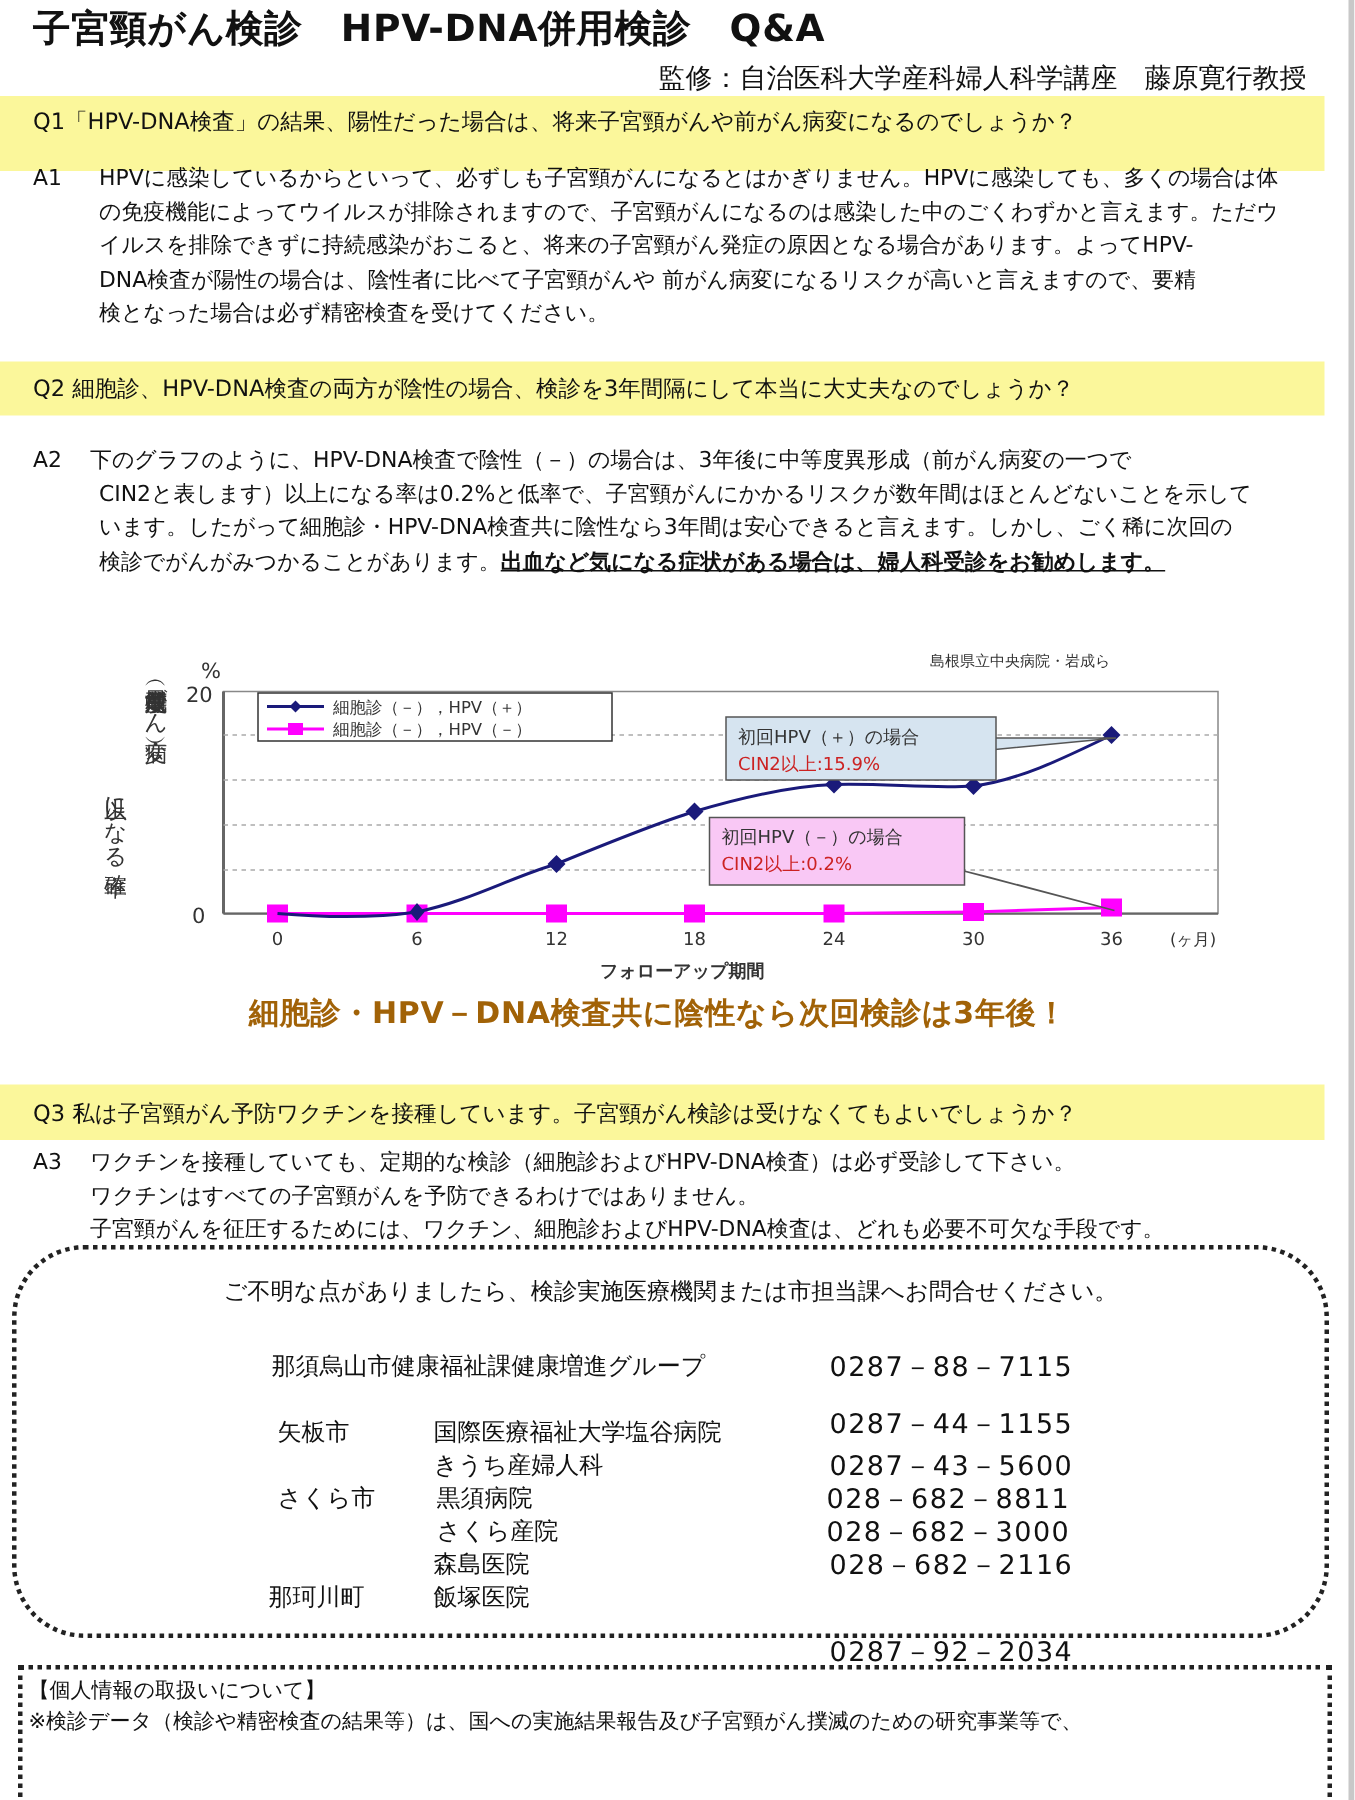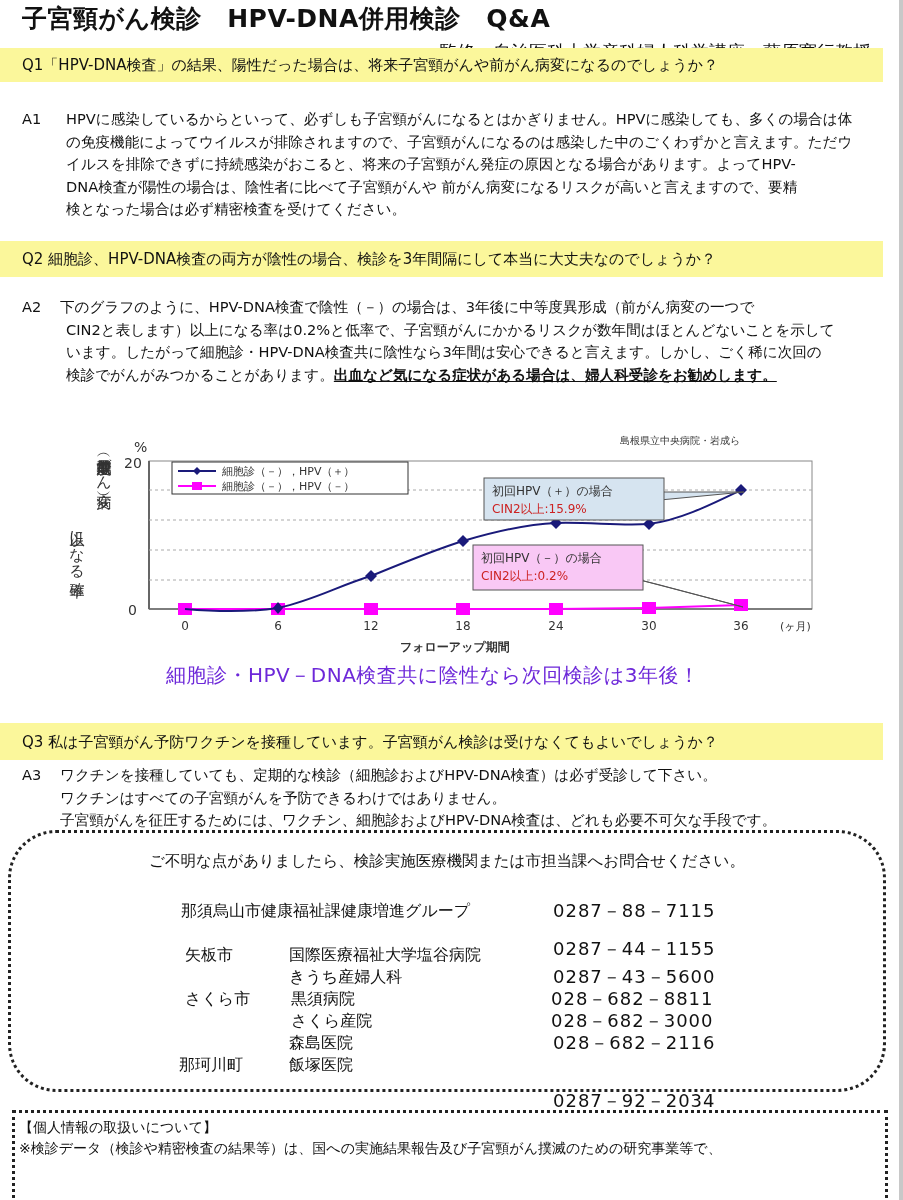--- a/index.html
+++ b/index.html
@@ -9,36 +9,36 @@
   .title { position:absolute; left:22px; top:2px; font-size:25px; font-weight:bold; letter-spacing:0.5px; white-space:nowrap; }
   .supervisor { position:absolute; right:32px; top:40px; font-size:18px; white-space:nowrap; }
   .qbar { position:absolute; left:0; width:883px; background:#fbf79b; font-size:15px; white-space:nowrap; }
   .qbar span { position:absolute; left:22px; }
   .ablock { position:absolute; left:22px; width:850px; font-size:14.6px; line-height:22.5px; }
   .ablock .lbl { position:absolute; left:0; top:0; }
   .ablock .txt { margin-left:44px; }
   .ablock .txt.a2 { margin-left:38px; }
   .bold-u { font-weight:bold; text-decoration:underline; }
   .chart { position:absolute; left:60px; top:430px; width:760px; height:230px; }
-  .banner { position:absolute; left:166px; top:662px; font-size:20px; font-weight:normal; color:#6d28d9; white-space:nowrap; letter-spacing:0.5px; }
+  .banner { position:absolute; left:166px; top:662px; font-size:20px; font-weight:bold; color:#a16207; white-space:nowrap; letter-spacing:0.5px; }
   .contact { position:absolute; left:8px; top:830px; width:878px; height:262px; border:3px dotted #222; border-radius:48px; box-sizing:border-box; }
   .contact .intro { position:absolute; left:0; width:100%; text-align:center; top:18px; font-size:15.5px; }
   .row { position:absolute; font-size:16px; white-space:nowrap; }
   .phone { position:absolute; font-size:18px; letter-spacing:1px; white-space:nowrap; }
   .privacy { position:absolute; left:12px; top:1110px; width:876px; height:95px; border:3px dotted #222; box-sizing:border-box; font-size:14px; line-height:21px; padding:4px 4px; }
 </style>
 </head>
 <body>
 
 <div class="rightbar"></div>
 
 <div class="title">子宮頸がん検診　HPV-DNA併用検診　Q&amp;A</div>
 <div class="supervisor">監修：自治医科大学産科婦人科学講座　藤原寛行教授</div>
 
-<div class="qbar" style="top:48px;height:34px;">
+<div class="qbar" style="top:64px;height:50px;">
   <span style="top:8px;">Q1「HPV-DNA検査」の結果、陽性だった場合は、将来子宮頸がんや前がん病変になるのでしょうか？</span>
 </div>
 <div class="ablock" style="top:108px;">
   <span class="lbl">A1</span>
   <div class="txt">
     <div>HPVに感染しているからといって、必ずしも子宮頸がんになるとはかぎりません。HPVに感染しても、多くの場合は体</div>
     <div>の免疫機能によってウイルスが排除されますので、子宮頸がんになるのは感染した中のごくわずかと言えます。ただウ</div>
     <div>イルスを排除できずに持続感染がおこると、将来の子宮頸がん発症の原因となる場合があります。よってHPV-</div>
     <div>DNA検査が陽性の場合は、陰性者に比べて子宮頸がんや 前がん病変になるリスクが高いと言えますので、要精</div>
     <div>検となった場合は必ず精密検査を受けてください。</div>

